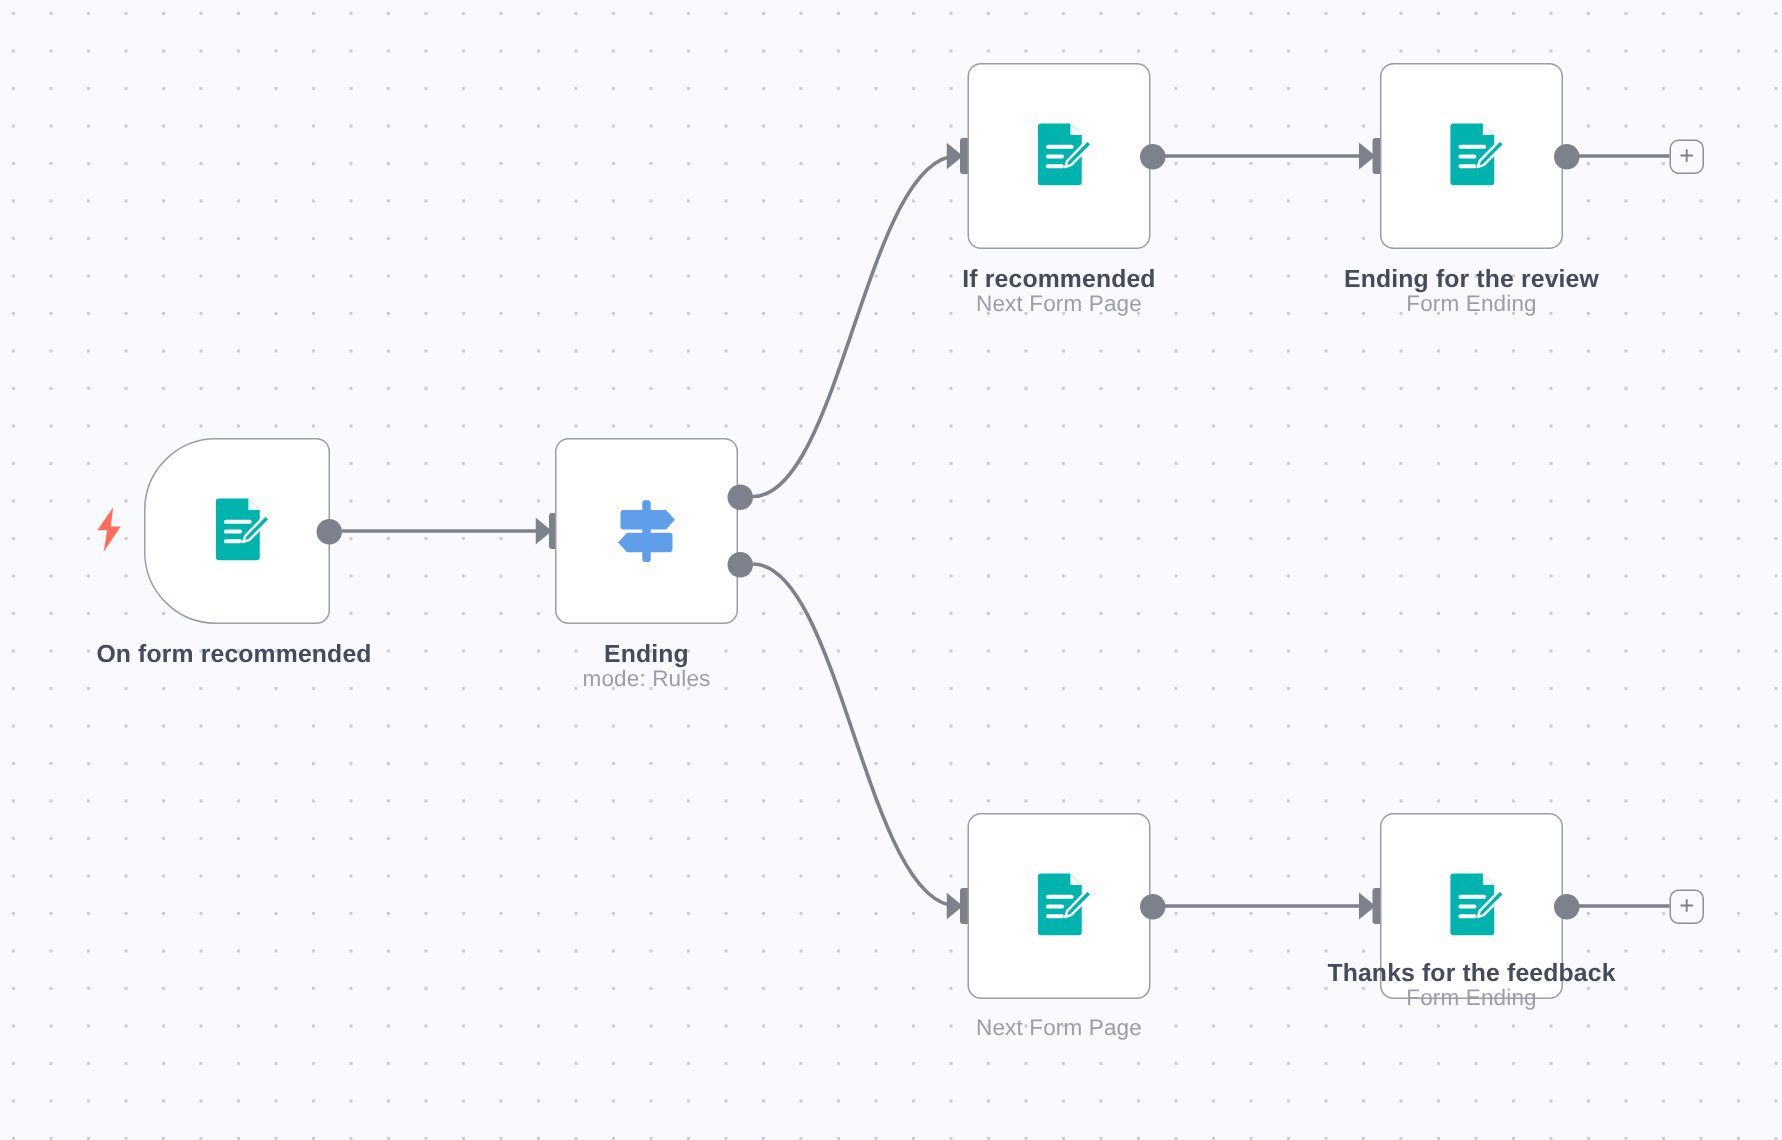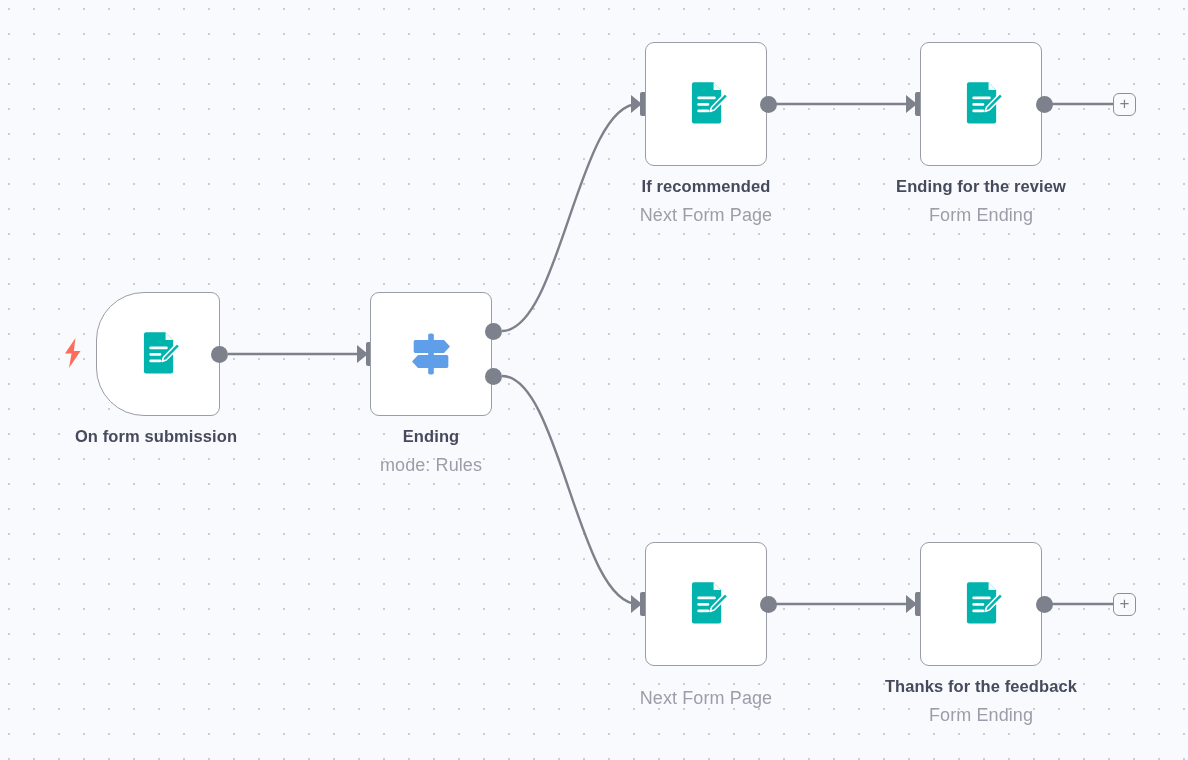--- a/index.html
+++ b/index.html
@@ -57,22 +57,22 @@
     line-height: 1.05;
     white-space: nowrap;
   }
   .node-title {
     font-size: 16.5px;
     font-weight: bold;
     color: #454a5c;
     letter-spacing: 0.1px;
   }
   .node-subtitle {
-    margin-top: 11px;
-    font-size: 18px;
+    margin-top: 0;
+    font-size: 15px;
     font-weight: normal;
     color: #9a9ea9;
     letter-spacing: 0.1px;
   }
 
   
   .out-dot {
     position: absolute;
     width: 17px;
     height: 17px;
@@ -139,21 +139,21 @@
       <path d="M13 4 H31 L38 11 V40 A2 2 0 0 1 36 42 H13 A2 2 0 0 1 11 40 V6 A2 2 0 0 1 13 4 Z" fill="#00b3ad"></path>
       <path d="M31 4 L31 11 L38 11 Z" fill="#f3fbfb"></path>
       <rect x="16" y="17" width="17" height="2.6" rx="1.2" fill="#ffffff"></rect>
       <rect x="16" y="23" width="11" height="2.6" rx="1.2" fill="#ffffff"></rect>
       <rect x="16" y="29" width="11" height="2.6" rx="1.2" fill="#ffffff"></rect>
       <path d="M41.5 14.2 L44.2 16.9 L31.6 29.5 L27.8 30.8 L29.1 27 Z" fill="#00b3ad" stroke="#ffffff" stroke-width="1.5" stroke-linejoin="round"></path>
     </svg>
   </div>
   <div class="out-dot" style="left:211px; top:346px;"></div>
   <div class="node-label" style="left:31px; top:428px; width:250px;">
-    <div class="node-title">On form submission</div>
+    <div class="node-title">On form recommended</div>
   </div>
 
   <svg class="in-marker" style="left:357px; top:341px;" viewBox="0 0 22 26" xmlns="http://www.w3.org/2000/svg">
     <path d="M0 4 L11 13 L0 22 Z" fill="#7d818c"></path>
     <rect x="9" y="1" width="9" height="24" rx="2" fill="#7d818c"></rect>
   </svg>
   <div class="node" style="left:370px; top:292px; width:122px; height:124px;">
     <svg class="node-icon" width="52" height="52" viewBox="0 0 48 48" xmlns="http://www.w3.org/2000/svg">
       <rect x="21.4" y="5" width="5.2" height="38" rx="1.6" fill="#5f9ee8"></rect>
       <path d="M9.5 11 H36 L41.5 17 L36 23 H9.5 A1.6 1.6 0 0 1 8 21.4 V12.6 A1.6 1.6 0 0 1 9.5 11 Z" fill="#5f9ee8"></path>
@@ -236,18 +236,18 @@
       <path d="M13 4 H31 L38 11 V40 A2 2 0 0 1 36 42 H13 A2 2 0 0 1 11 40 V6 A2 2 0 0 1 13 4 Z" fill="#00b3ad"></path>
       <path d="M31 4 L31 11 L38 11 Z" fill="#f3fbfb"></path>
       <rect x="16" y="17" width="17" height="2.6" rx="1.2" fill="#ffffff"></rect>
       <rect x="16" y="23" width="11" height="2.6" rx="1.2" fill="#ffffff"></rect>
       <rect x="16" y="29" width="11" height="2.6" rx="1.2" fill="#ffffff"></rect>
       <path d="M41.5 14.2 L44.2 16.9 L31.6 29.5 L27.8 30.8 L29.1 27 Z" fill="#00b3ad" stroke="#ffffff" stroke-width="1.5" stroke-linejoin="round"></path>
     </svg>
   </div>
   <div class="out-dot" style="left:1036px; top:596px;"></div>
   <div class="plus-btn" style="left:1113px; top:593px;">+</div>
-  <div class="node-label" style="left:861px; top:678px; width:240px;">
+  <div class="node-label" style="left:861px; top:641px; width:240px;">
     <div class="node-title">Thanks for the feedback</div>
     <div class="node-subtitle">Form Ending</div>
   </div>
 
 </div>
 
 </body></html>

